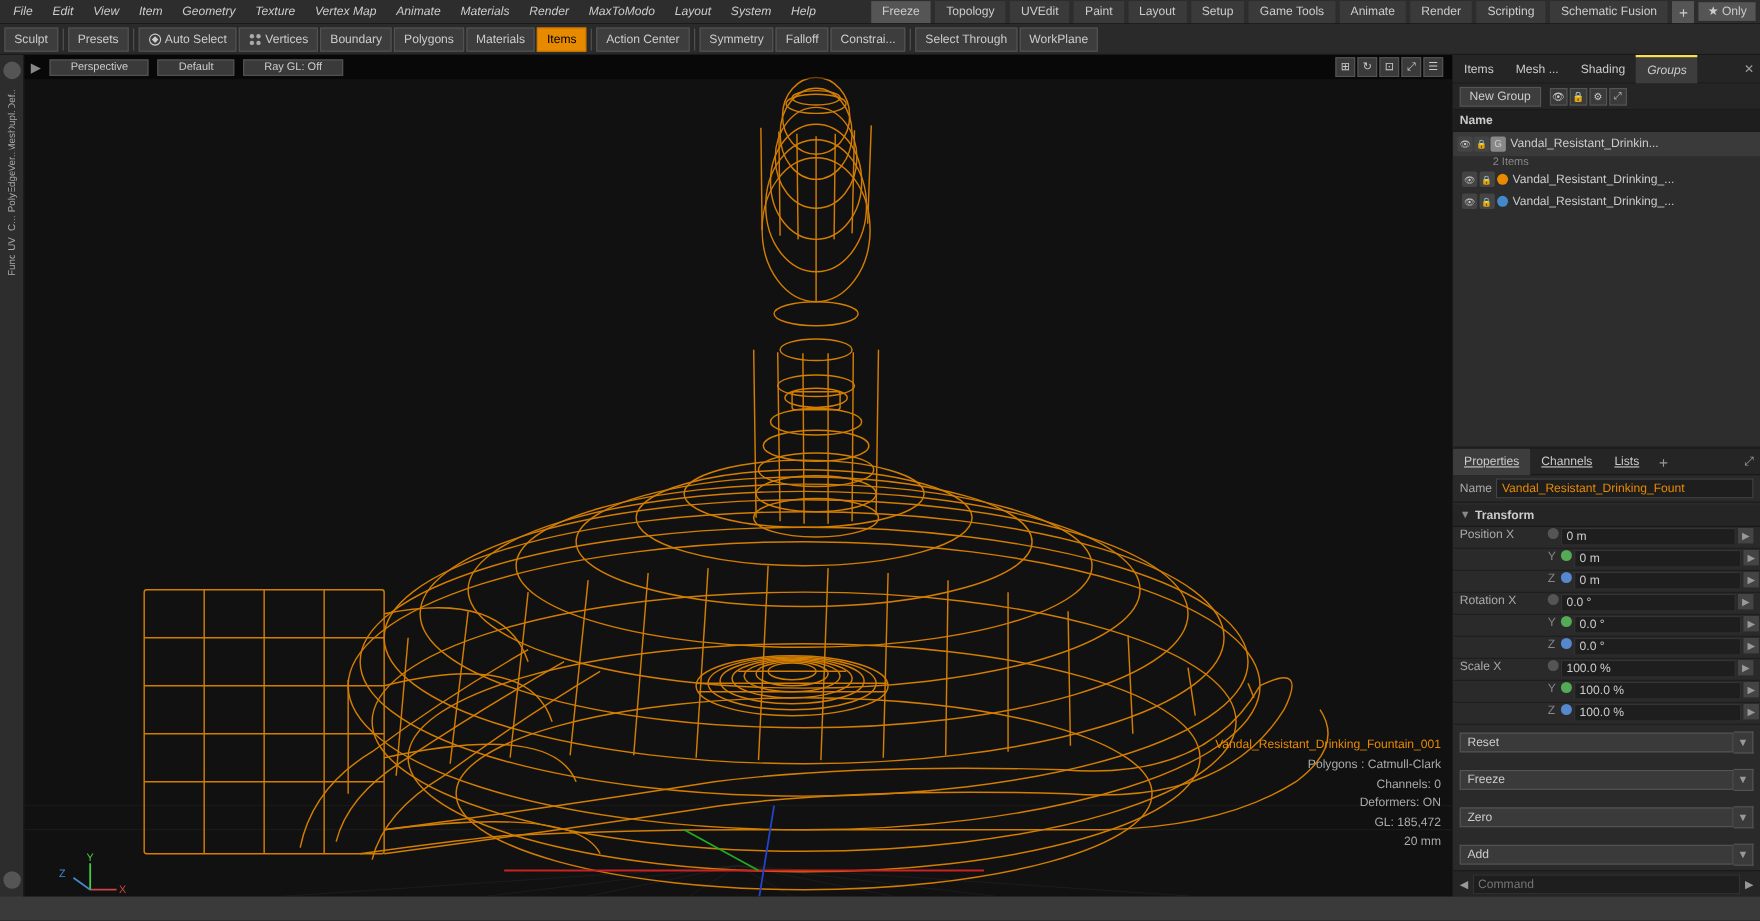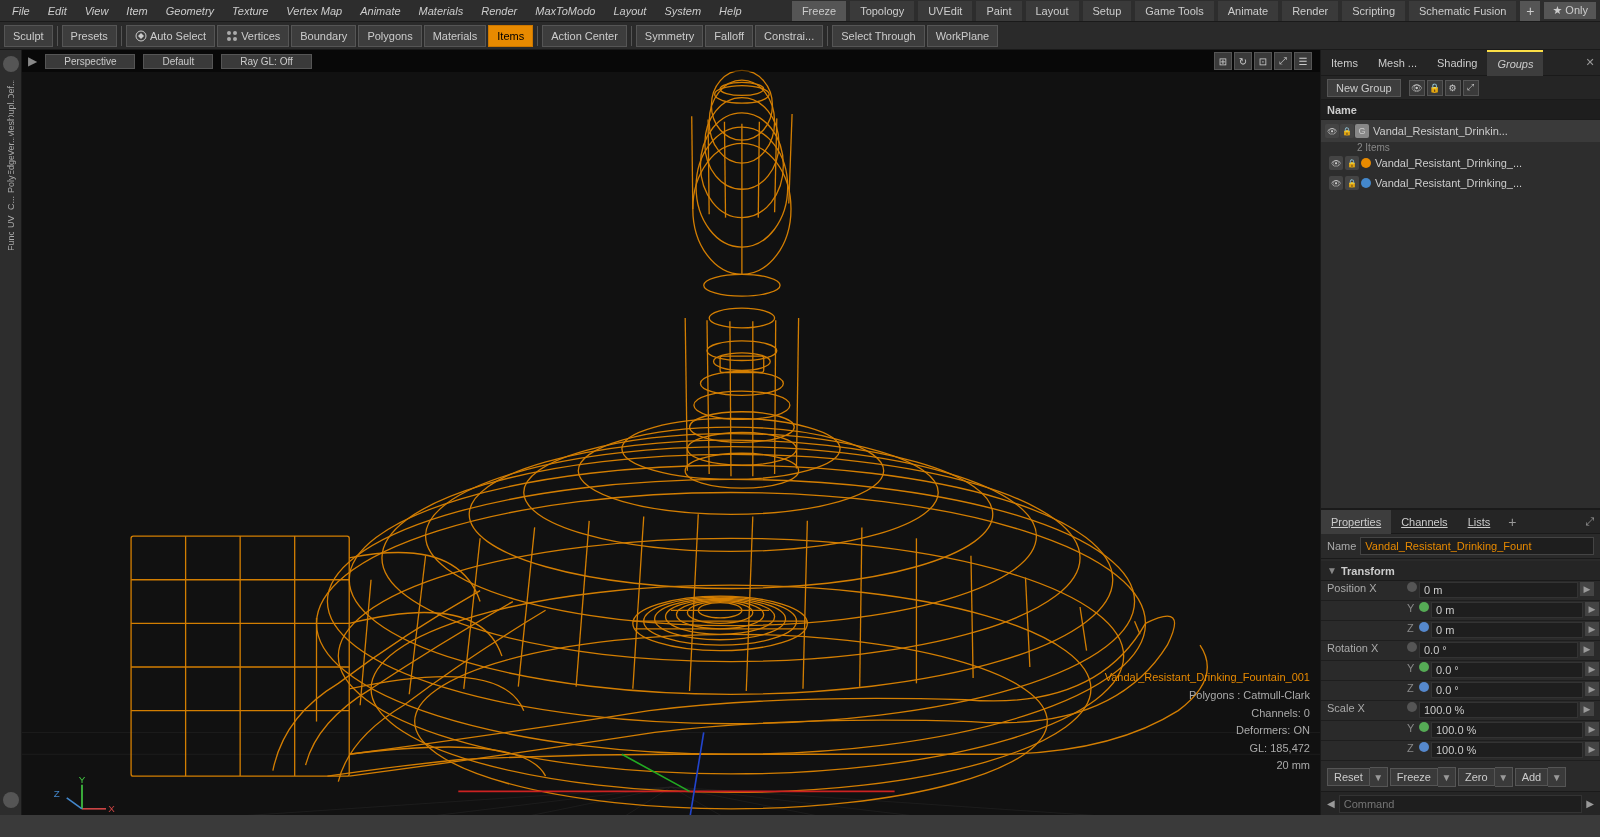--- a/index.html
+++ b/index.html
@@ -89,21 +89,21 @@
     .prop-label { color: #aaa; font-size: 11px; width: 80px; flex-shrink: 0; }
     .prop-axis { color: #888; font-size: 11px; width: 12px; flex-shrink: 0; }
     .prop-input { flex: 1; background: #1e1e1e; border: 1px solid #333; color: #ccc; padding: 1px 4px; font-size: 11px; height: 16px; }
     .prop-btn { width: 14px; height: 14px; background: #444; border: none; color: #999; cursor: pointer; display: flex; align-items: center; justify-content: center; font-size: 9px; flex-shrink: 0; margin-left: 2px; }
     .prop-circle { width: 10px; height: 10px; border-radius: 50%; background: #555; margin-right: 2px; flex-shrink: 0; }
     .prop-circle.y { background: #55aa55; }
     .prop-circle.z { background: #5588cc; }
 
     .order-select { flex: 1; background: #1e1e1e; border: 1px solid #333; color: #ccc; font-size: 11px; height: 18px; }
 
-    #action-btns { padding: 4px 6px; display: flex; flex-direction: row; gap: 2px; }
+    #action-btns { padding: 4px 6px; display: flex; flex-direction: column; gap: 14px; }
     .action-btn-row { display: flex; align-items: center; }
     .action-btn { flex: 1; background: #3a3a3a; border: 1px solid #555; color: #ccc; padding: 2px 6px; font-size: 11px; cursor: pointer; text-align: left; }
     .action-btn-arrow { width: 18px; height: 20px; background: #3a3a3a; border: 1px solid #555; border-left: none; display: flex; align-items: center; justify-content: center; cursor: pointer; color: #999; font-size: 10px; }
 
     
     #command-bar { height: 24px; background: #252525; border-top: 1px solid #1a1a1a; display: flex; align-items: center; padding: 0 6px; gap: 4px; }
     .cmd-arrow { color: #999; font-size: 10px; cursor: pointer; }
     .cmd-input { flex: 1; background: #1e1e1e; border: 1px solid #333; color: #ccc; padding: 2px 4px; font-size: 11px; height: 18px; }
 
     

